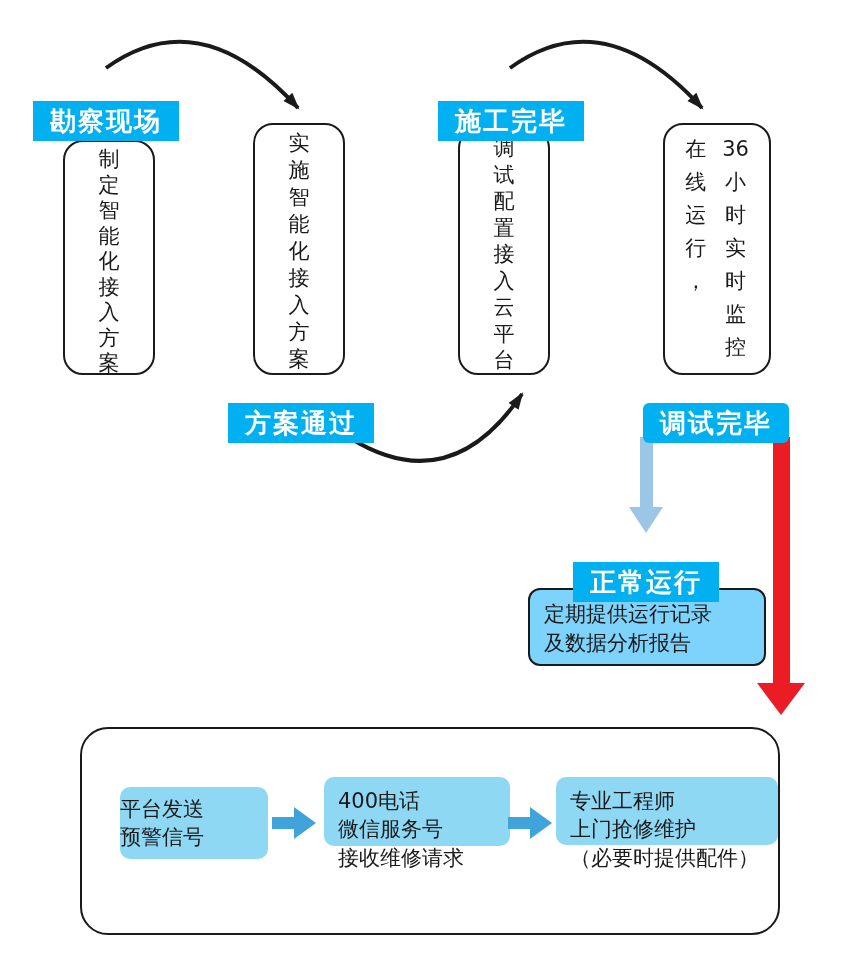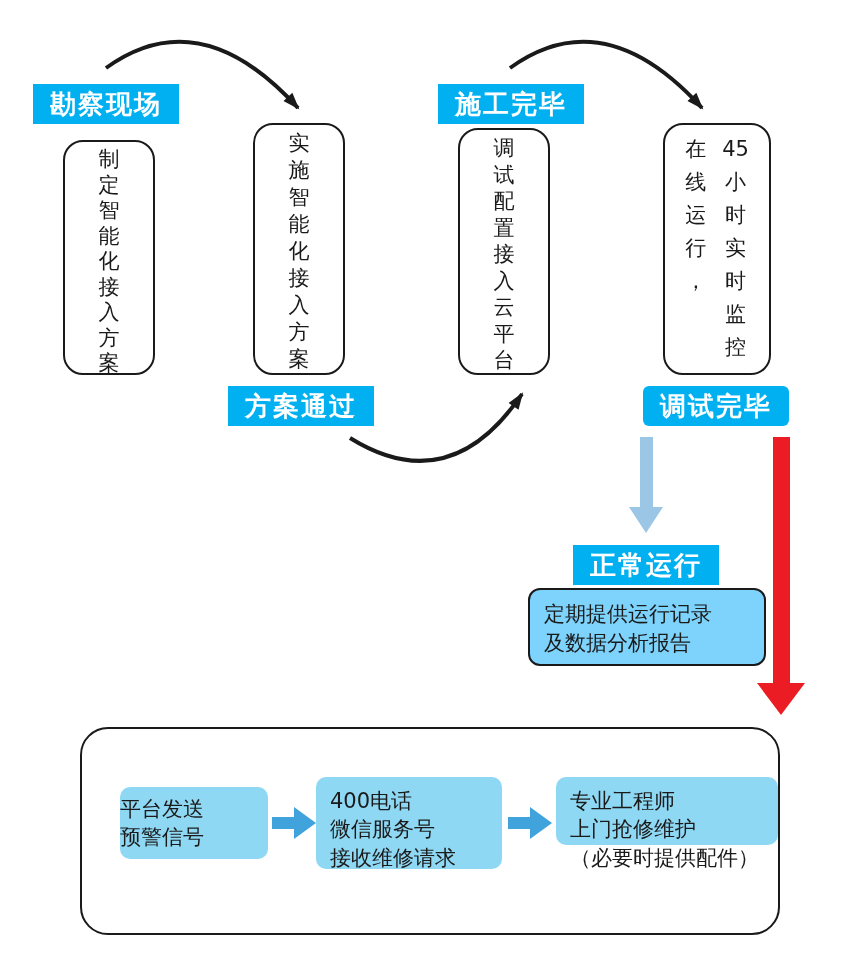--- a/index.html
+++ b/index.html
@@ -11,21 +11,21 @@
     --arrow-red:#ec1c24;
     --line-black:#1a1a1a;
   }
   *{margin:0;padding:0;box-sizing:border-box;}
   body{background:#ffffff;font-family:"DejaVu Sans",sans-serif;color:var(--line-black);}
   #diagram{position:relative;width:866px;height:970px;background:#ffffff;overflow:hidden;}
 
   .stage-label{
     position:absolute;width:146px;height:40px;line-height:40px;
     background:var(--label-bg);color:var(--label-text);
-    font-weight:bold;font-size:26px;text-align:center;letter-spacing:2px;z-index:3;
+    font-weight:bold;font-size:26px;text-align:center;letter-spacing:2px;z-index:3;margin-top:17px;
   }
 
   .vbox{
     position:absolute;border:2.5px solid var(--line-black);border-radius:20px;
     background:#ffffff;display:flex;justify-content:center;align-items:flex-start;z-index:2;
   }
   .vcol{white-space:pre-line;text-align:center;font-size:21px;color:var(--line-black);}
   .lh25{line-height:25.5px;padding-top:5px;}
   .lh27{line-height:27px;padding-top:5px;}
   .lh26{line-height:26.5px;padding-top:5px;}
@@ -113,21 +113,21 @@
 平
 台</div>
   </div>
 
   <div class="vbox two-col" style="left:663px;top:123px;width:108px;height:252px;">
     <div class="vcol lh33">在
 线
 运
 行
 ，</div>
-    <div class="vcol lh33">45
+    <div class="vcol lh33">36
 小
 时
 实
 时
 监
 控</div>
   </div>
 
   <svg class="block-arrow" style="left:628px;top:437px;" width="36" height="96" viewBox="0 0 36 96">
     <polygon points="12,0 25,0 25,70 35,70 18,96 1,70 12,70" fill="var(--arrow-light-blue)"></polygon>
@@ -144,21 +144,21 @@
 
   <div class="fbox fbox-center" style="left:120px;top:787px;width:148px;height:72px;">
     <div>平台发送
 预警信号</div>
   </div>
 
   <svg class="block-arrow" style="left:272px;top:804px;" width="44" height="38" viewBox="0 0 44 38">
     <polygon points="0,13 22,13 22,3 44,19 22,35 22,25 0,25" fill="var(--arrow-blue)"></polygon>
   </svg>
 
-  <div class="fbox fbox-left" style="left:316px;top:777px;width:186px;height:92px;">400电话
+  <div class="fbox fbox-left" style="left:324px;top:777px;width:186px;height:69px;">400电话
 微信服务号
 接收维修请求</div>
 
   <svg class="block-arrow" style="left:508px;top:804px;" width="44" height="38" viewBox="0 0 44 38">
     <polygon points="0,13 22,13 22,3 44,19 22,35 22,25 0,25" fill="var(--arrow-blue)"></polygon>
   </svg>
 
   <div class="fbox fbox-left" style="left:556px;top:777px;width:222px;height:68px;">专业工程师
 上门抢修维护
 （必要时提供配件）</div>

